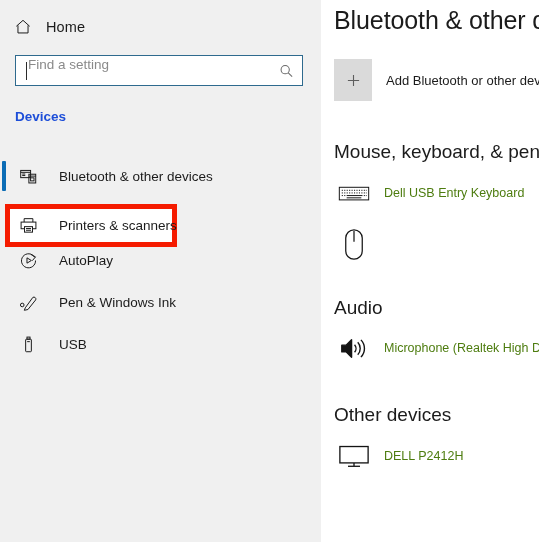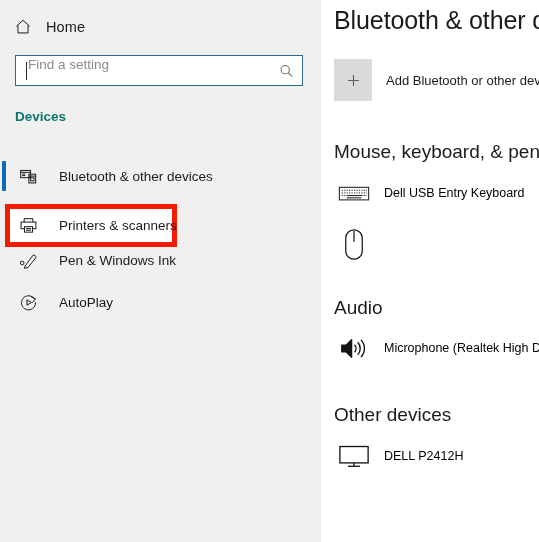--- a/index.html
+++ b/index.html
@@ -99,21 +99,21 @@
     height: 15px;
     color: #6a6a6a;
   }
 
   .section-header {
     position: absolute;
     left: 15px;
     top: 109px;
     font-size: 13.5px;
     font-weight: bold;
-    color: #0f766e;
+    color: #1d4ed8;
   }
 
   
   .nav-list {
     position: absolute;
     left: 0;
     top: 155px;
     width: 321px;
   }
   .nav-item {
@@ -227,21 +227,21 @@
     width: 40px;
     flex: 0 0 40px;
     display: flex;
     align-items: center;
     justify-content: center;
     color: #141414;
   }
   .device-icon svg { display: block; }
   .device-label {
     font-size: 12.5px;
-    color: #000000;
+    color: #4d7c0f;
     white-space: nowrap;
     margin-left: 10px;
   }
 
   .grp-mouse  { margin-top: 40px; }
   .row-kbd    { margin-top: 13px; }
   .row-mouse  { margin-top: 17px; }
   .grp-audio  { margin-top: 36px; }
   .row-mic    { margin-top: 12px; }
   .grp-other  { margin-top: 39px; }
@@ -303,38 +303,48 @@
           </svg>
         </span>
         <span class="nav-label">Printers &amp; scanners</span>
       </div>
 
 
 
       <div class="nav-item">
         <span class="nav-icon">
           <svg viewBox="0 0 20 20" width="19" height="19" fill="none" stroke="currentColor" stroke-width="1.05">
-            <path d="M6.6 15.6 L14.6 4.6 a2.1 2.1 0 0 1 3 2.6 L9.4 17.4 L5.6 18.2 Z"></path>
-            <circle cx="3.4" cy="12.6" r="1.9"></circle>
-          </svg>
-        </span>
-        <span class="nav-label">Pen &amp; Windows Ink</span>
+            <path d="M16.4 6.6 A7.4 7.4 0 1 0 17.4 10"></path>
+            <path d="M12.4 3.6 L17.4 6.2 L14 10.2"></path>
+            <path d="M8.4 7.2 L13 10 L8.4 12.8 Z"></path>
+          </svg>
+        </span>
+        <span class="nav-label">AutoPlay</span>
       </div>
 
       <div class="nav-item">
         <span class="nav-icon">
           <svg viewBox="0 0 20 20" width="19" height="19" fill="none" stroke="currentColor" stroke-width="1.05">
-            <path d="M16.4 6.6 A7.4 7.4 0 1 0 17.4 10"></path>
-            <path d="M12.4 3.6 L17.4 6.2 L14 10.2"></path>
-            <path d="M8.4 7.2 L13 10 L8.4 12.8 Z"></path>
-          </svg>
-        </span>
-        <span class="nav-label">AutoPlay</span>
-      </div>
-
+            <path d="M6.6 15.6 L14.6 4.6 a2.1 2.1 0 0 1 3 2.6 L9.4 17.4 L5.6 18.2 Z"></path>
+            <circle cx="3.4" cy="12.6" r="1.9"></circle>
+          </svg>
+        </span>
+        <span class="nav-label">Pen &amp; Windows Ink</span>
+      </div>
+
+      <div class="nav-item">
+        <span class="nav-icon">
+          <svg viewBox="0 0 20 20" width="19" height="19" fill="none" stroke="currentColor" stroke-width="1.05">
+            <rect x="7" y="4.4" width="6" height="13.2" rx="0.8"></rect>
+            <rect x="8.4" y="2.2" width="3.2" height="2.2"></rect>
+            <path d="M8.6 7 H11.4"></path>
+          </svg>
+        </span>
+        <span class="nav-label">USB</span>
+      </div>
 
     </div>
 
     <div class="highlight-box" style="border-color: rgb(245, 27, 0);"></div>
     <div class="nav-item" style="position:absolute; left:0; top:204px; width:177px; height:43px; z-index:5; background:transparent;">
       <span class="nav-icon">
         <svg viewBox="0 0 20 20" width="19" height="19" fill="none" stroke="currentColor" stroke-width="1.05">
           <path d="M5.4 6.4 V2.8 H14.6 V6.4"></path>
           <rect x="2.2" y="6.4" width="15.6" height="7"></rect>
           <rect x="5.8" y="11.2" width="8.4" height="5.8" fill="#ffffff"></rect>

